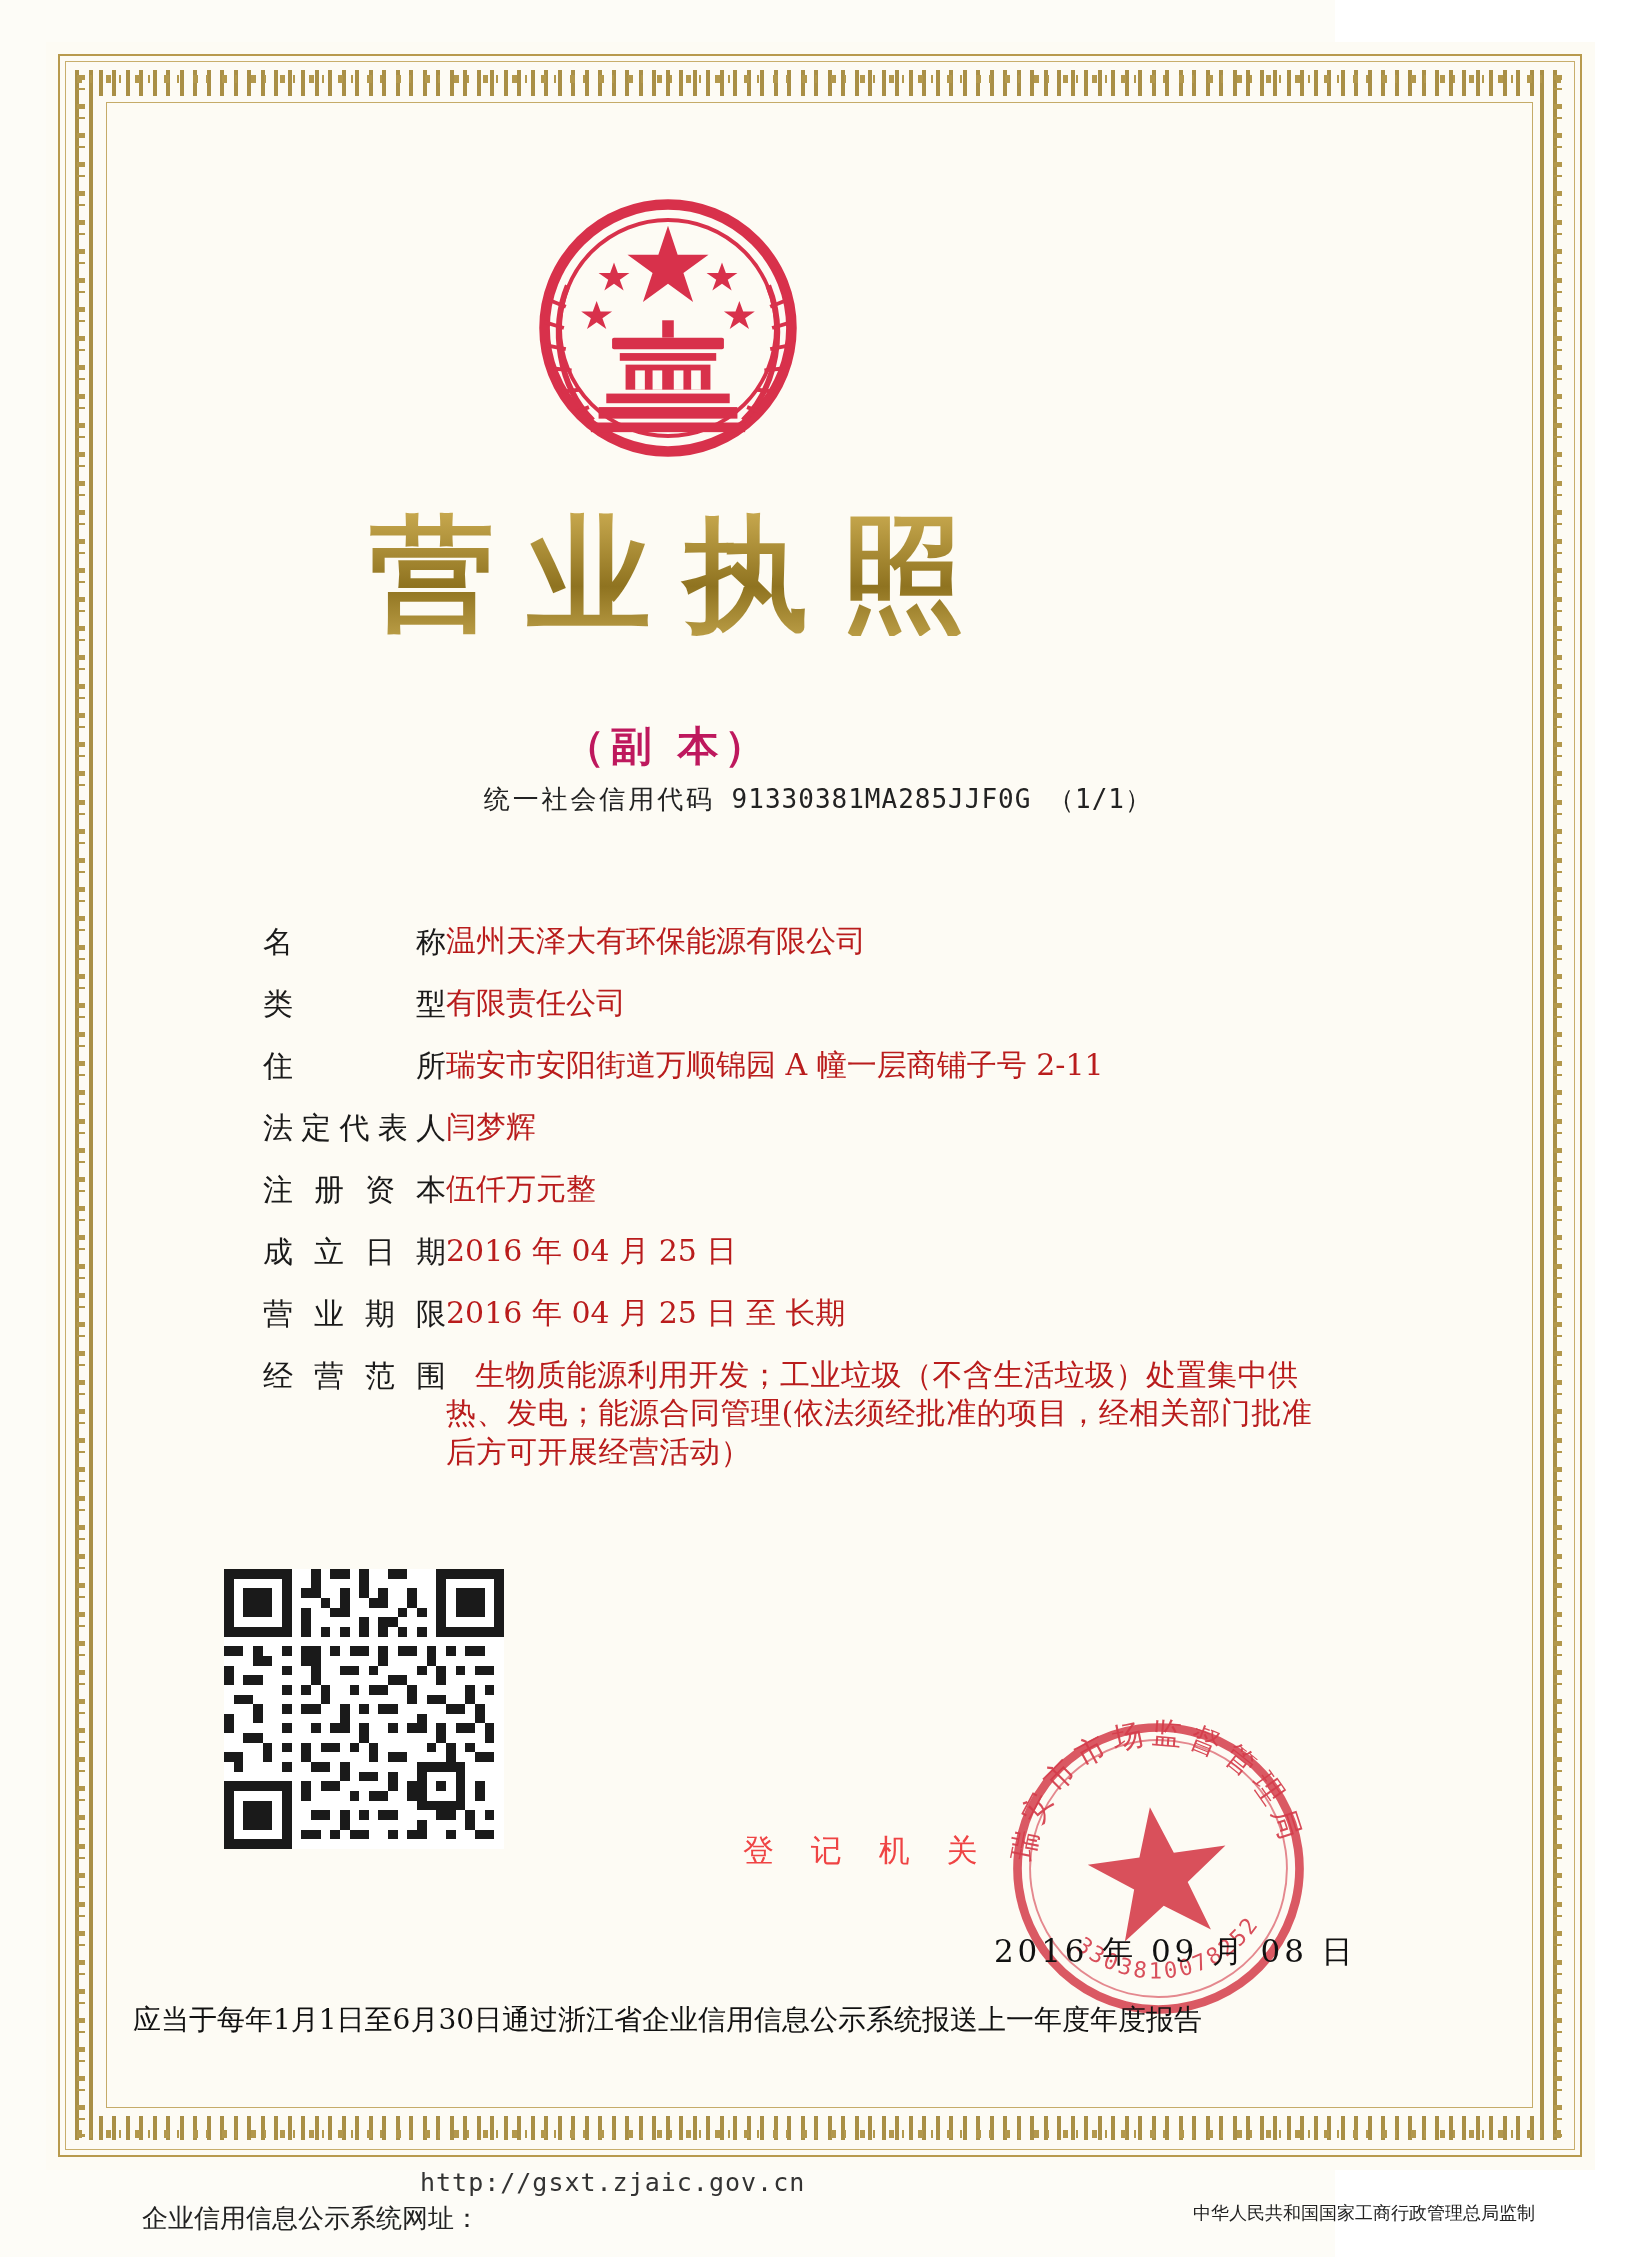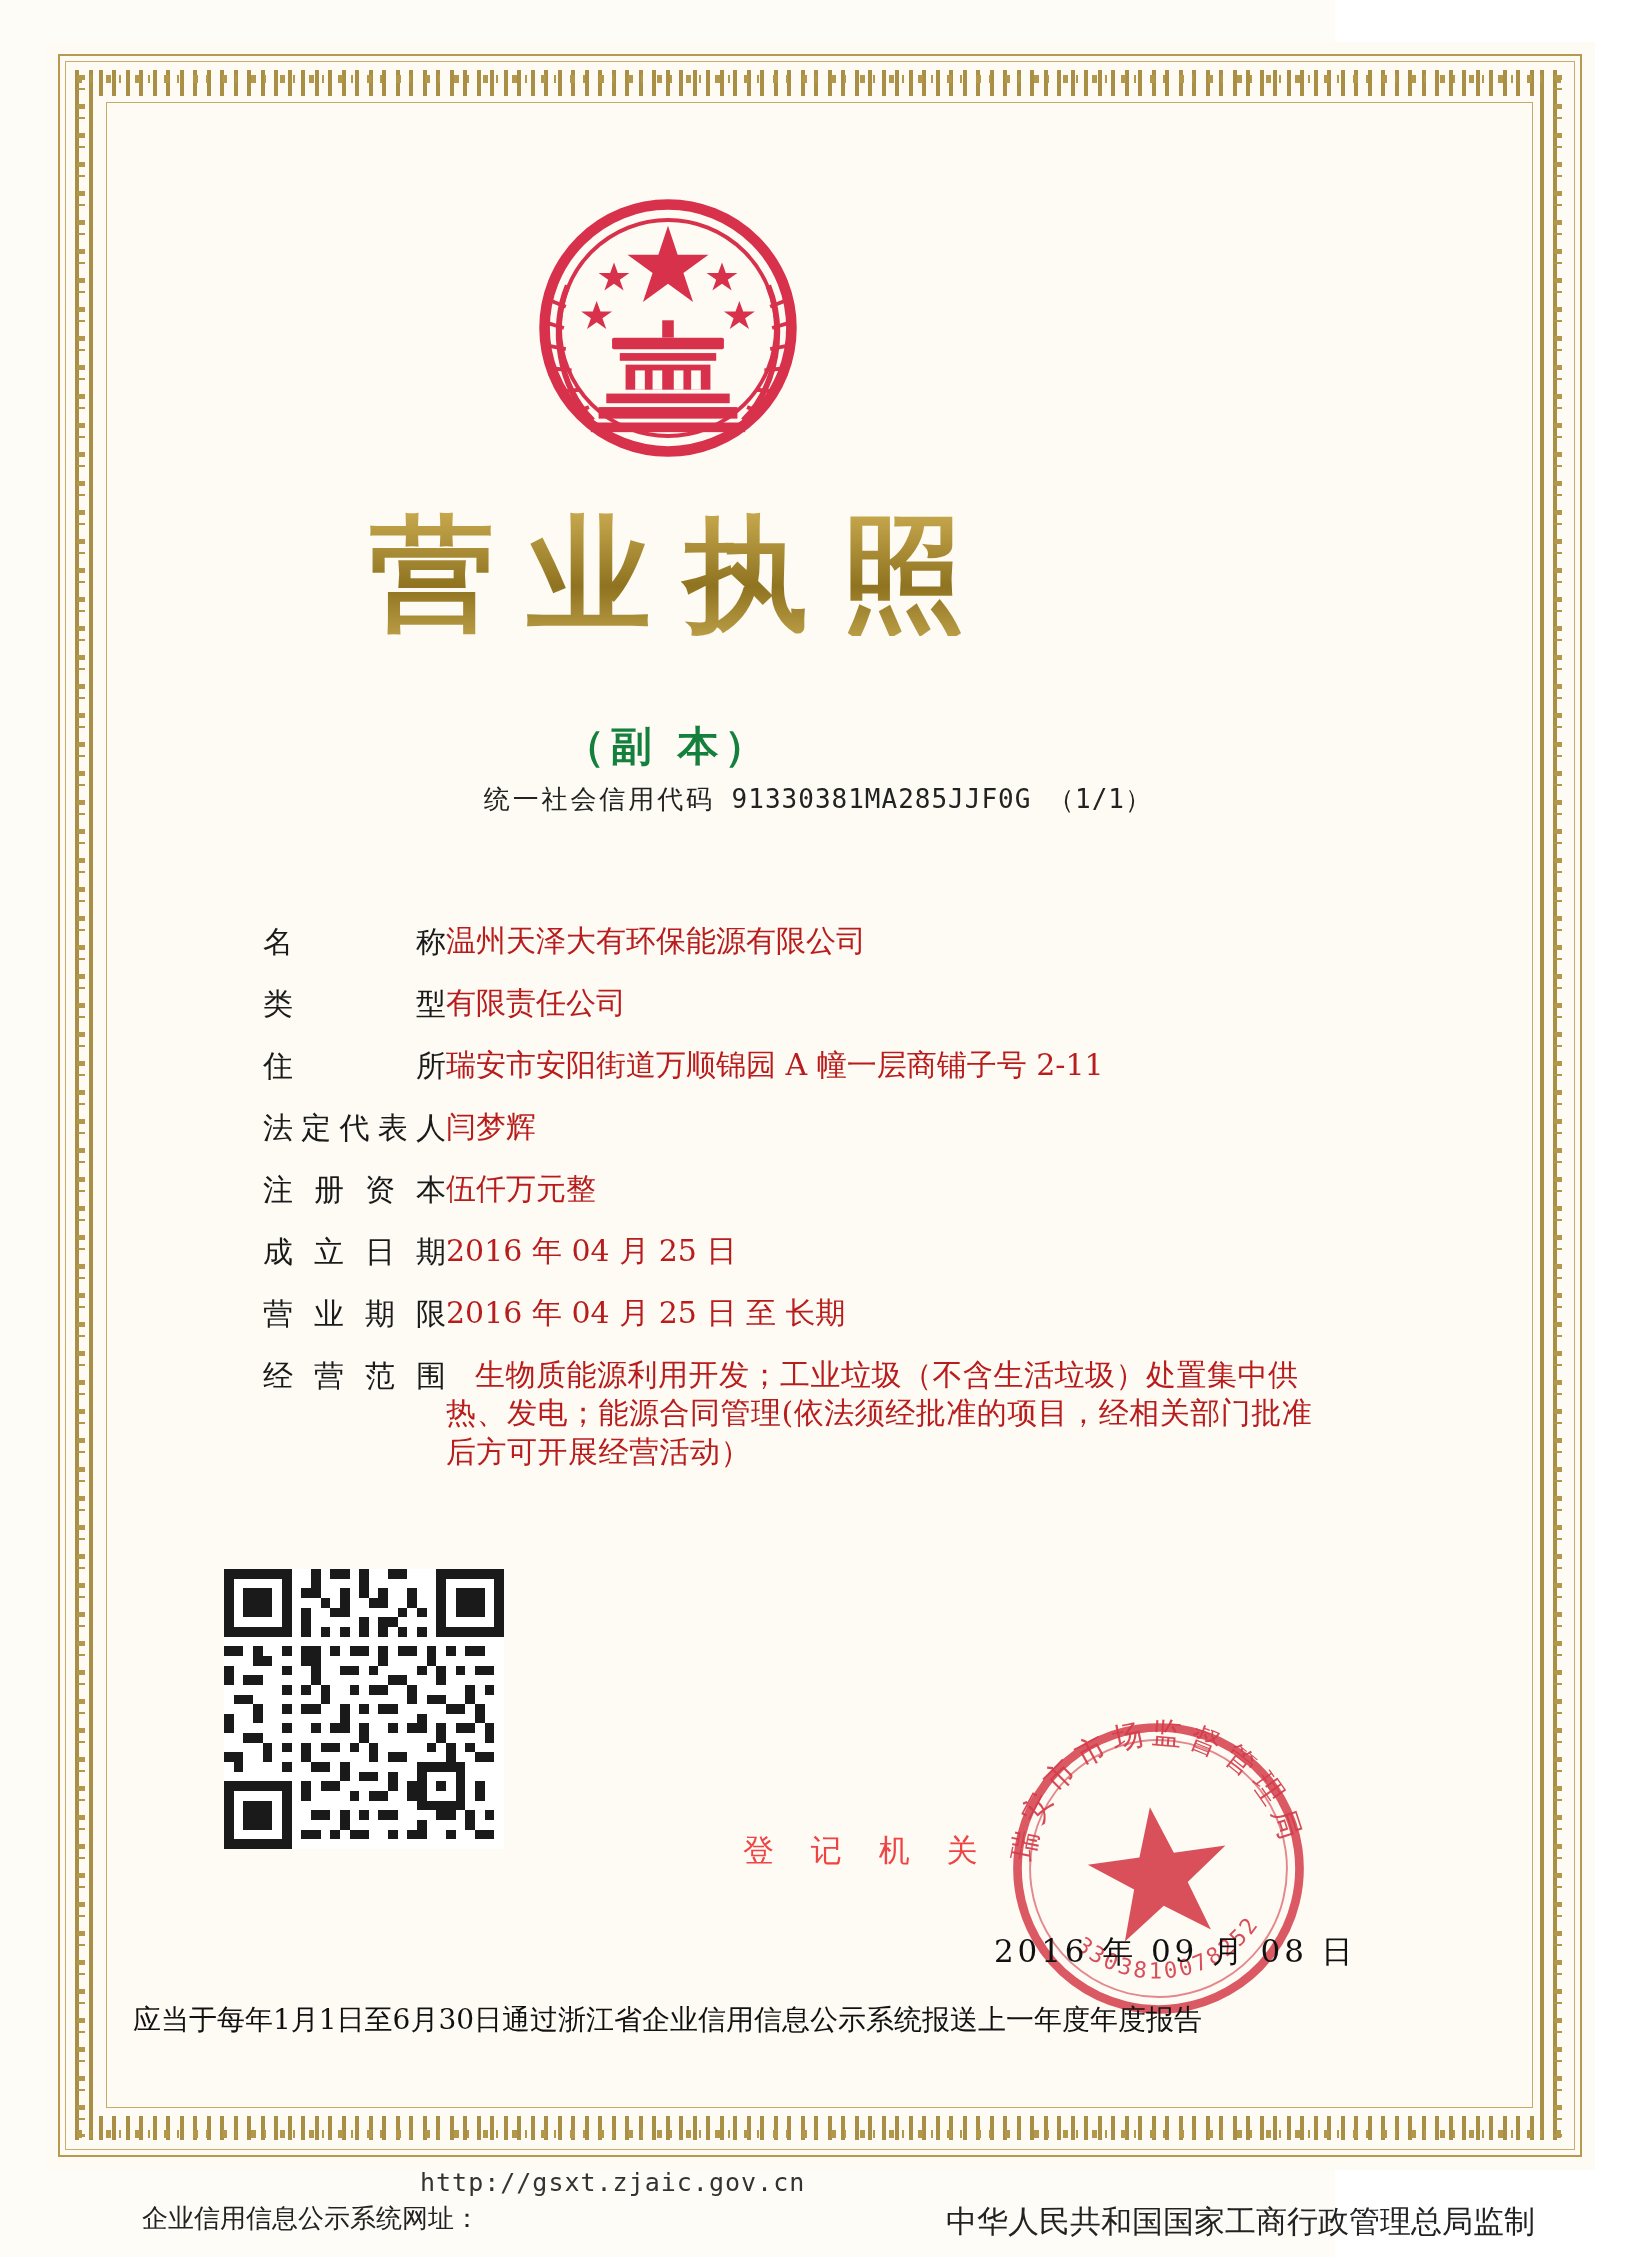--- a/index.html
+++ b/index.html
@@ -131,21 +131,21 @@
     line-height: 1.0;
     white-space: nowrap;
   }
   .subtitle {
     position: absolute;
     top: 719px;
     left: 0; right: 0;
     text-align: center;
     font-size: 41px;
     letter-spacing: 5.8px;
-    color: #15803d;
+    color: #be185d;
     font-family: "DejaVu Serif", serif;
     font-weight: 700;
   }
   .credit-code {
     position: absolute;
     top: 782px;
     right: 183px;
     font-size: 26px;
     color: #222;
     letter-spacing: 1px;
@@ -260,21 +260,21 @@
     top: 2201px;
     font-size: 26px;
     color: #222;
     font-family: "DejaVu Serif", serif;
     margin-left: 36px;
   }
   .foot-right {
     position: absolute;
     right: 106px;
     top: 2201px;
-    font-size: 31px;
+    font-size: 18px;
     color: #222;
     font-family: "DejaVu Serif", serif;
   }
 </style>
 </head>
 <body>
 
 <div class="cert-page">
   <div class="cert-bg"></div>
 

